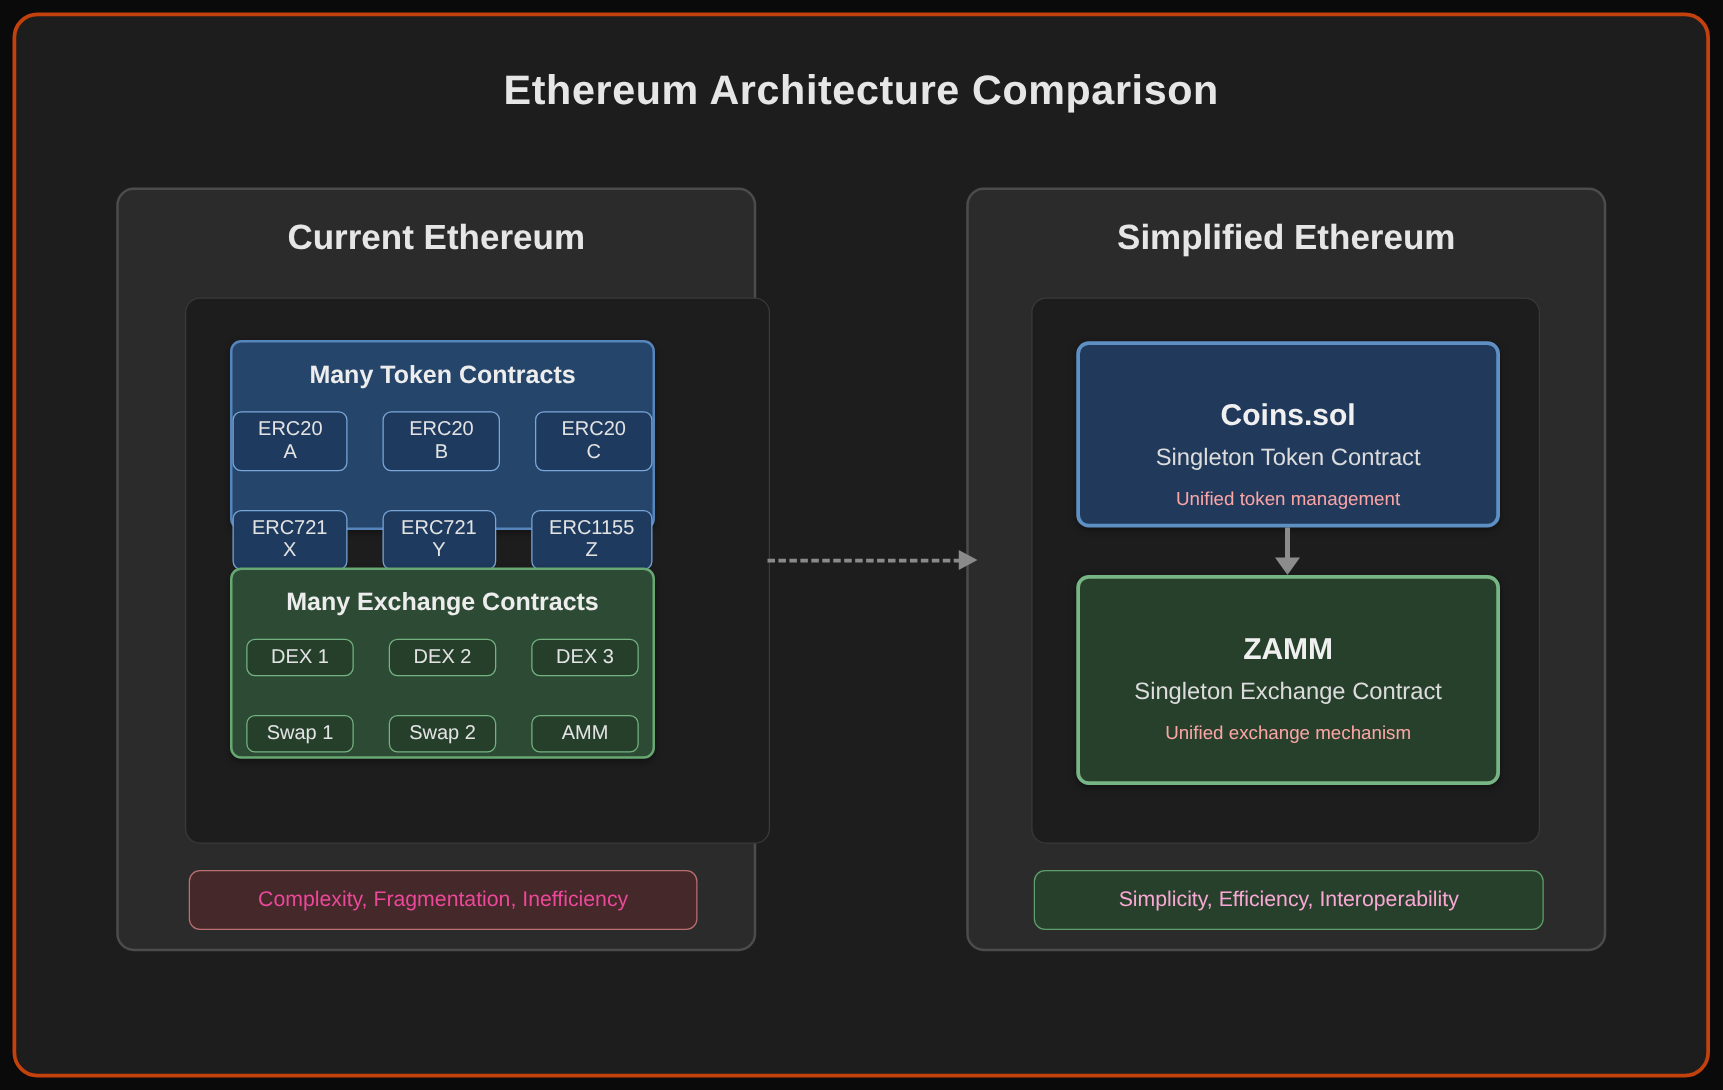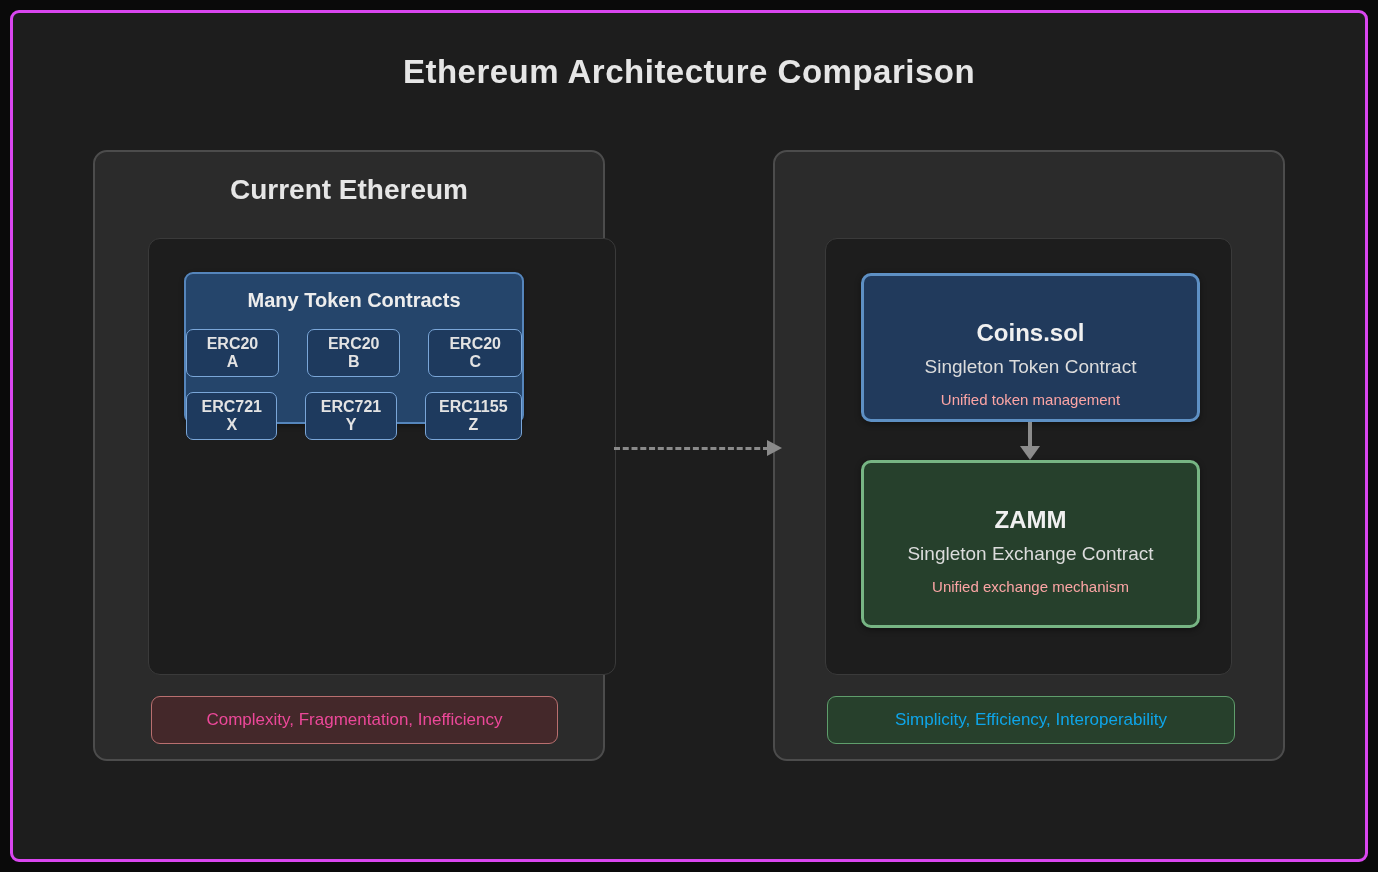--- a/index.html
+++ b/index.html
@@ -15,22 +15,22 @@
     background: #0a0a0a;
     overflow: hidden;
   }
   .main-container {
     position: absolute;
     left: 10px;
     top: 10px;
     width: 1352px;
     height: 846px;
     background: #1d1d1d;
-    border: 3px solid #d946ef;
-    border-radius: 9px;
+    border: 3px solid #c2410c;
+    border-radius: 20px;
   }
   .diagram-title {
     position: absolute;
     left: 0;
     top: 40px;
     width: 100%;
     text-align: center;
     font-size: 33px;
     font-weight: bold;
     color: #e6e6e6;
@@ -92,26 +92,25 @@
   }
   .group-title {
     margin-top: 15px;
     text-align: center;
     font-size: 20px;
     font-weight: bold;
     color: #ededed;
   }
   .chip-row {
     display: flex;
-    justify-content: flex-end;
+    justify-content: center;
     gap: 28px;
     margin-top: 17px;
-    font-weight: bold;
-  }
-  .chip-row.second { margin-top: 15px; }
+  }
+  .chip-row.second { margin-top: 31px; }
   .chip {
     font-size: 16px;
     color: #e3e3e3;
     padding: 5px 13px;
     border-radius: 7px;
     box-sizing: border-box;
     min-width: 86px;
     text-align: center;
   }
   .chip.blue {
@@ -179,21 +178,21 @@
     width: 407px;
     background: #44282a;
     border: 1.5px solid #b96f6f;
     color: #ec4899;
   }
   .badge.green {
     left: 52px;
     width: 408px;
     background: #27402c;
     border: 1.5px solid #5f9e6c;
-    color: #0ea5e9;
+    color: #f9a8d4;
   }
 
   
   .transition-arrow-line {
     position: absolute;
     left: 601px;
     top: 434px;
     width: 155px;
     height: 0;
     border-top: 3px dashed #8a8a8a;
@@ -248,26 +247,40 @@
             <div class="chip blue">ERC20 B</div>
             <div class="chip blue">ERC20 C</div>
           </div>
           <div class="chip-row second">
             <div class="chip blue">ERC721 X</div>
             <div class="chip blue">ERC721 Y</div>
             <div class="chip blue">ERC1155 Z</div>
           </div>
         </div>
 
+        <div class="group green">
+          <div class="group-title">Many Exchange Contracts</div>
+          <div class="chip-row">
+            <div class="chip green">DEX 1</div>
+            <div class="chip green">DEX 2</div>
+            <div class="chip green">DEX 3</div>
+          </div>
+          <div class="chip-row second">
+            <div class="chip green">Swap 1</div>
+            <div class="chip green">Swap 2</div>
+            <div class="chip green">AMM</div>
+          </div>
+        </div>
 
       </div>
       <div class="badge red">Complexity, Fragmentation, Inefficiency</div>
     </div>
 
     <div class="panel right">
+      <div class="panel-title">Simplified Ethereum</div>
       <div class="inner-box">
 
         <div class="singleton blue">
           <div class="singleton-title">Coins.sol</div>
           <div class="singleton-subtitle">Singleton Token Contract</div>
           <div class="singleton-note">Unified token management</div>
         </div>
 
         <div class="flow-arrow-line"></div>
         <div class="flow-arrow-head"></div>

